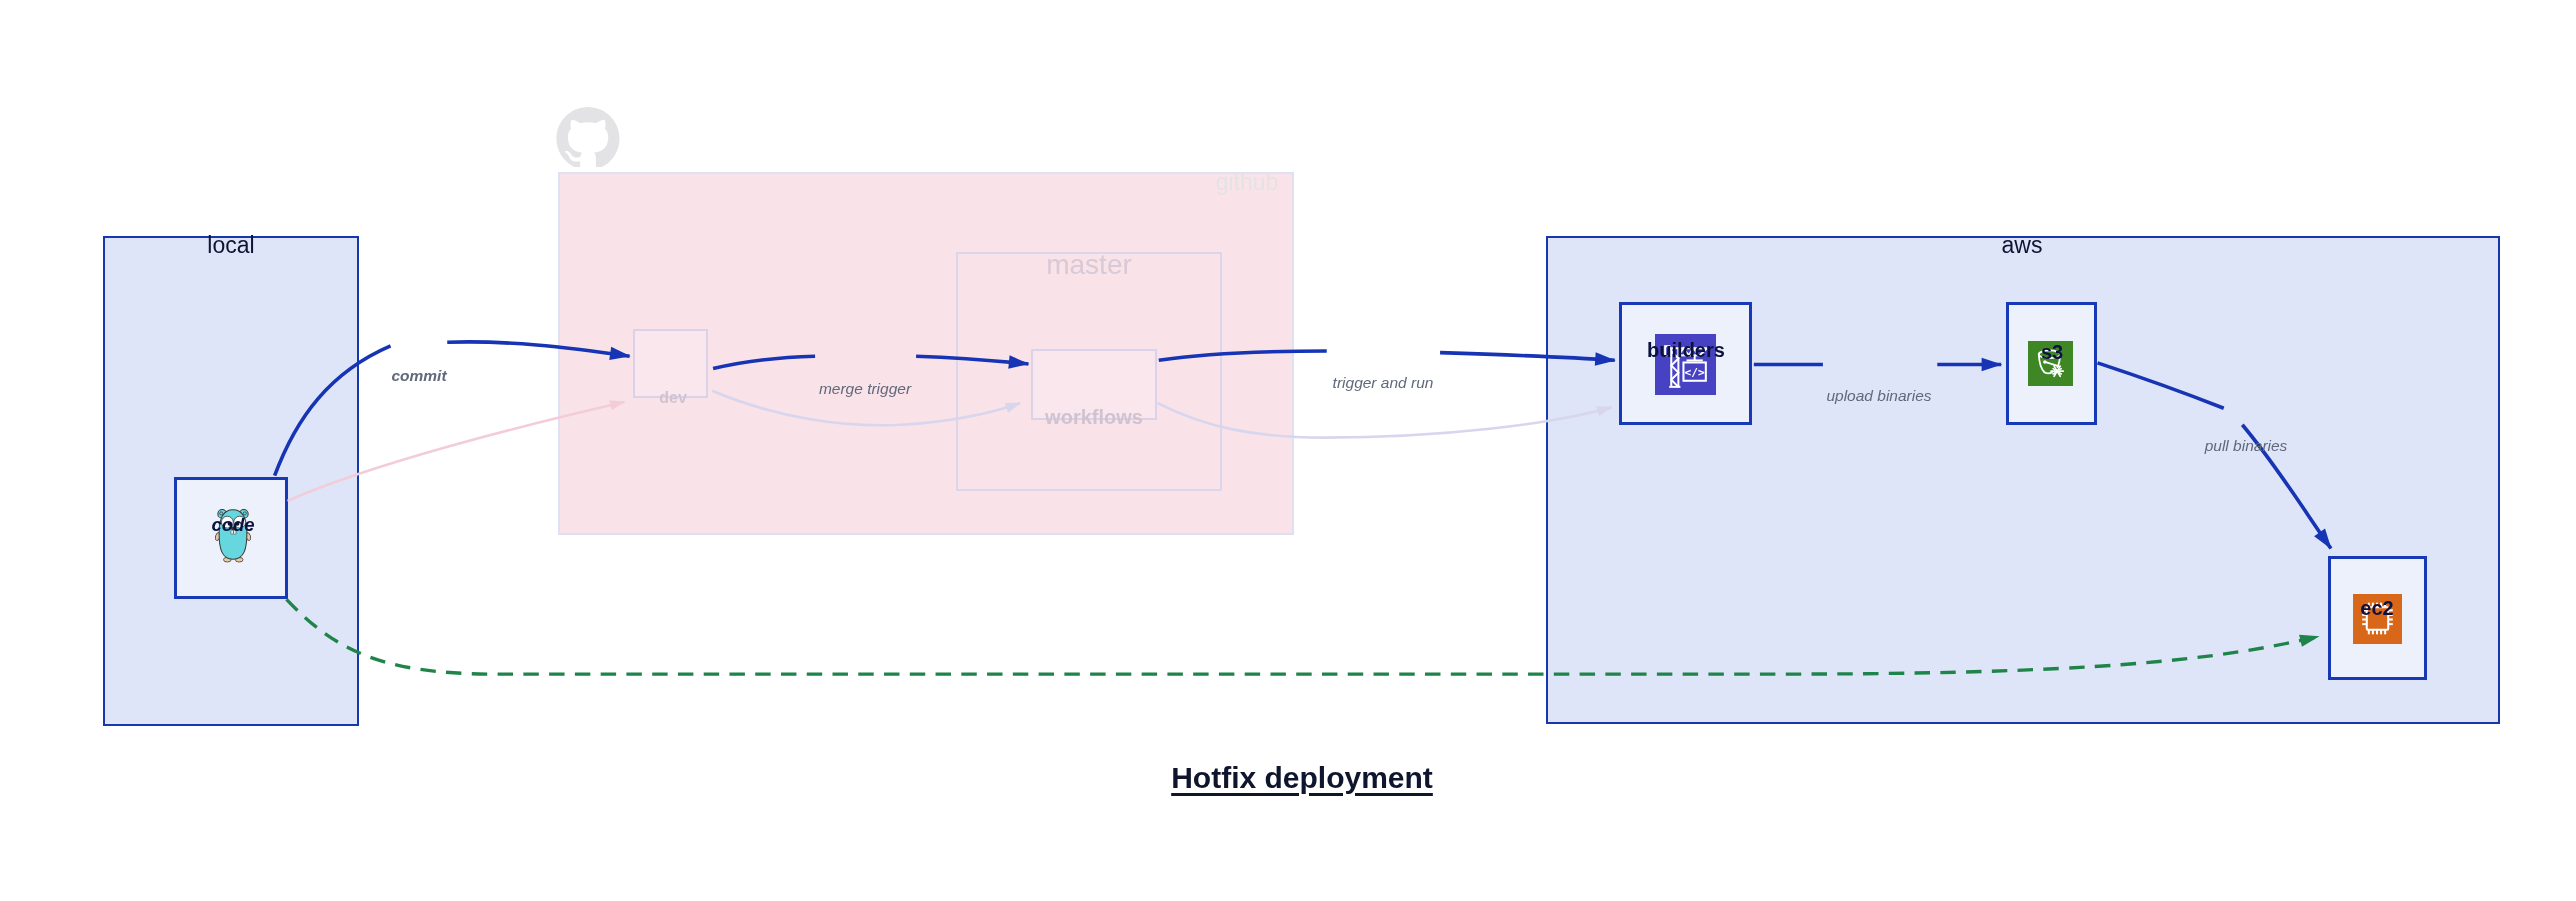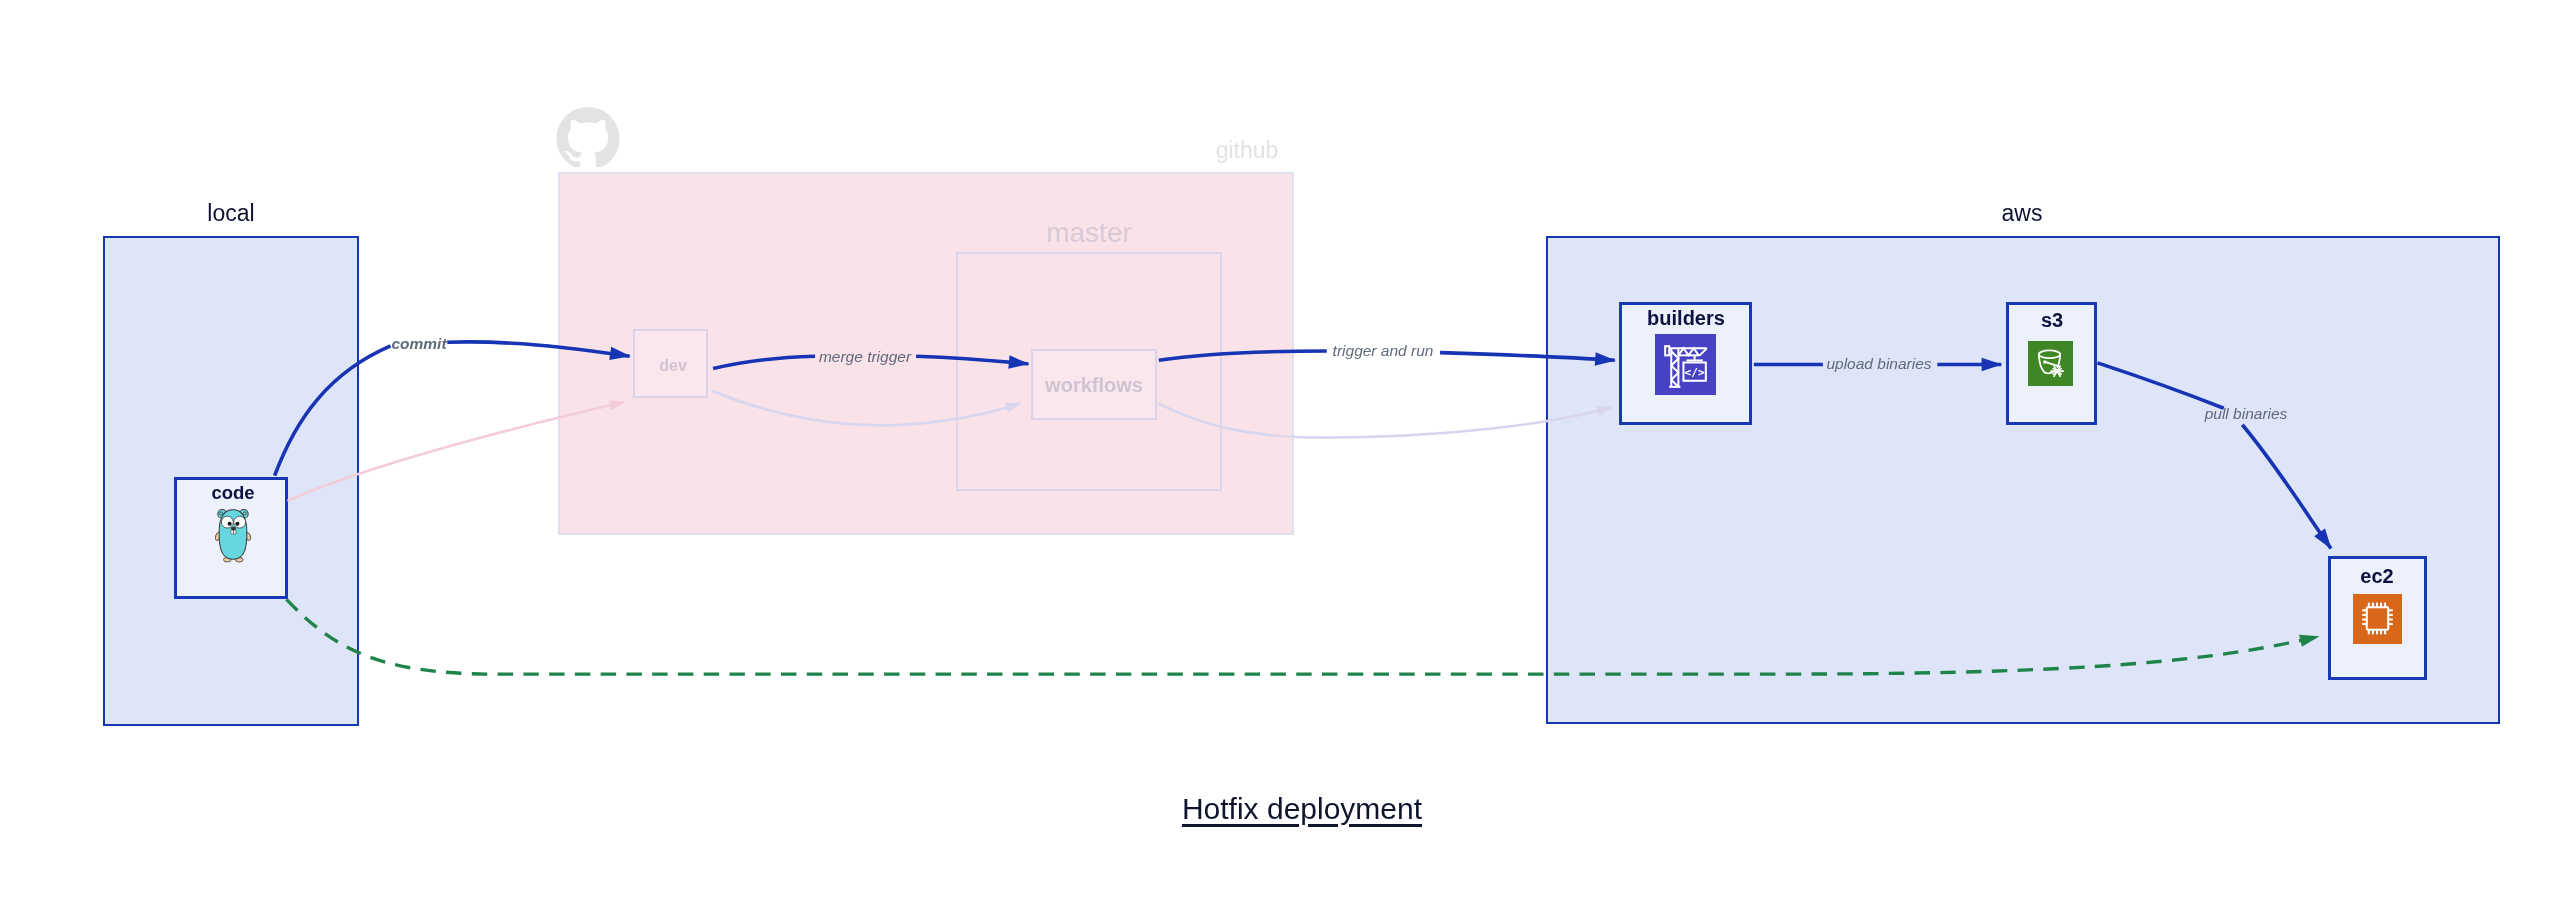--- a/index.html
+++ b/index.html
@@ -17,42 +17,42 @@
   
   .nodebox{border:3.1px solid #1739b8;background:#edf1fb;}
   .n-code{left:174px;top:477px;width:114px;height:122px;}
   .n-builders{left:1619px;top:302px;width:133px;height:123px;}
   .n-s3{left:2006px;top:302px;width:91px;height:123px;}
   .n-ec2{left:2328px;top:556px;width:99px;height:124px;}
   .fadednode{border:2.1px solid #d9d2e9;background:#f9e7ed;}
   .n-dev{left:633px;top:329px;width:75px;height:69px;}
   .n-workflows{left:1031px;top:349px;width:126px;height:71px;}
   
-  .lbl{transform:translate(-50%,-50%);white-space:nowrap;text-align:left;}
+  .lbl{transform:translate(-50%,-50%);white-space:nowrap;text-align:left;margin-top:32px;}
   .group-lbl{font-size:23px;color:#0e1333;}
   .l-local{left:231px;top:213px;}
   .l-aws{left:2022px;top:213px;}
   .l-github{left:1247px;top:150px;color:#e3e3e5;}
   .l-master{left:1089px;top:233px;font-size:28px;color:#d8c9d7;}
   .node-lbl{font-weight:bold;font-size:20px;color:#0c1240;}
-  .l-code{left:233px;top:493px;font-size:18.5px;}
+  .l-code{left:233px;top:493px;font-size:18.5px;font-style:italic;}
   .l-dev{left:673px;top:366px;color:#d0c3d1;font-size:16px;}
   .l-workflows{left:1094px;top:385px;color:#d0c3d1;font-size:20px;}
   .l-builders{left:1686px;top:318px;}
   .l-s3{left:2052px;top:320px;}
   .l-ec2{left:2377px;top:576px;}
   .edge-lbl{font-style:italic;font-size:15.5px;color:#60697b;}
   .l-commit{left:419px;top:344px;font-weight:bold;}
   .l-merge{left:865px;top:357px;}
   .l-run{left:1383px;top:351px;}
   .l-upbin{left:1879px;top:364px;}
   .l-pull{left:2246px;top:414px;}
   .title{
-    left:1302px;top:809px;font-size:30px;color:#10152e;
-    text-decoration:underline;text-decoration-thickness:3.1px;text-underline-offset:5.2px;
+    left:1302px;top:746px;font-size:30px;color:#10152e;
+    text-decoration:underline;text-decoration-thickness:3.1px;text-underline-offset:5.2px;font-weight:bold;
   }
   
   .z-group{z-index:1;} .z-node{z-index:2;} .z-icon{z-index:3;} .z-edges{z-index:4;} .z-lbl{z-index:5;}
   svg{display:block;}
 </style>
 </head>
 <body>
 
 <div class="canvas">
 

